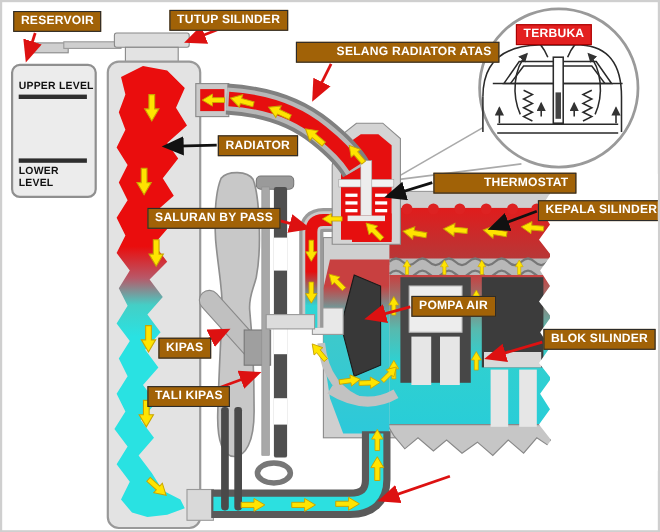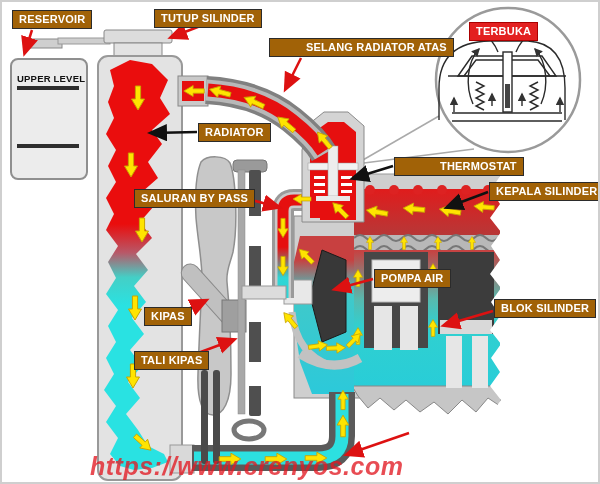--- a/index.html
+++ b/index.html
@@ -270,30 +270,30 @@
         <line x1="391" y1="164" x2="352" y2="176" marker-end="url(#mb)"></line>
         <line x1="486" y1="190" x2="446" y2="205" marker-end="url(#mb)"></line>
       </g>
     </g>
   </svg>
 
   <div id="tank">
     <div class="lvl-text" style="top:13px;">UPPER LEVEL</div>
     <div class="lvl-bar" style="top:26px;"></div>
     <div class="lvl-bar" style="top:84px;"></div>
+    <div class="lvl-text" style="top:90px;">LOWER LEVEL</div>
   </div>
 
   <div class="label" style="left:10px;top:8px;">RESERVOIR</div>
   <div class="label" style="left:152px;top:7px;">TUTUP SILINDER</div>
   <div class="label" style="left:267px;top:36px;padding-left:36px;">SELANG RADIATOR ATAS</div>
   <div class="label red" style="left:467px;top:20px;text-align:right;">TERBUKA</div>
   <div class="label" style="left:196px;top:121px;">RADIATOR</div>
   <div class="label" style="left:132px;top:187px;">SALURAN BY PASS</div>
   <div class="label" style="left:392px;top:155px;padding-left:45px;">THERMOSTAT</div>
   <div class="label" style="left:487px;top:180px;">KEPALA SILINDER</div>
   <div class="label" style="left:372px;top:267px;text-align:right;">POMPA AIR</div>
   <div class="label" style="left:492px;top:297px;">BLOK SILINDER</div>
   <div class="label" style="left:142px;top:305px;">KIPAS</div>
   <div class="label" style="left:132px;top:349px;">TALI KIPAS</div>
 
-  <div id="watermark">https://www.crenyos.com</div>
 
 </div>
 
 </body></html>

